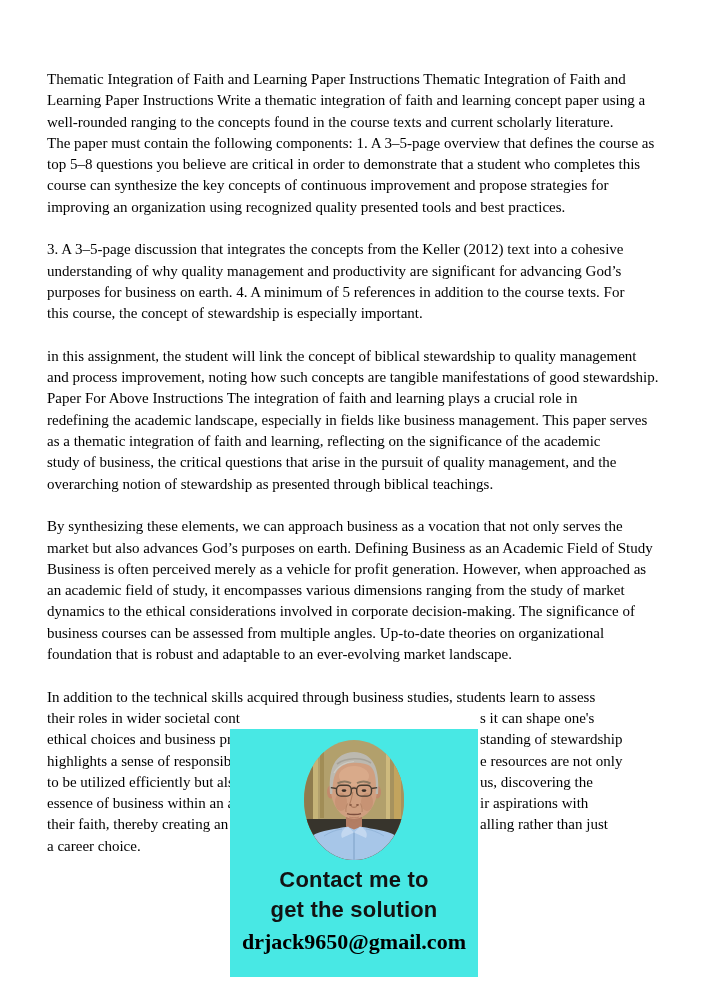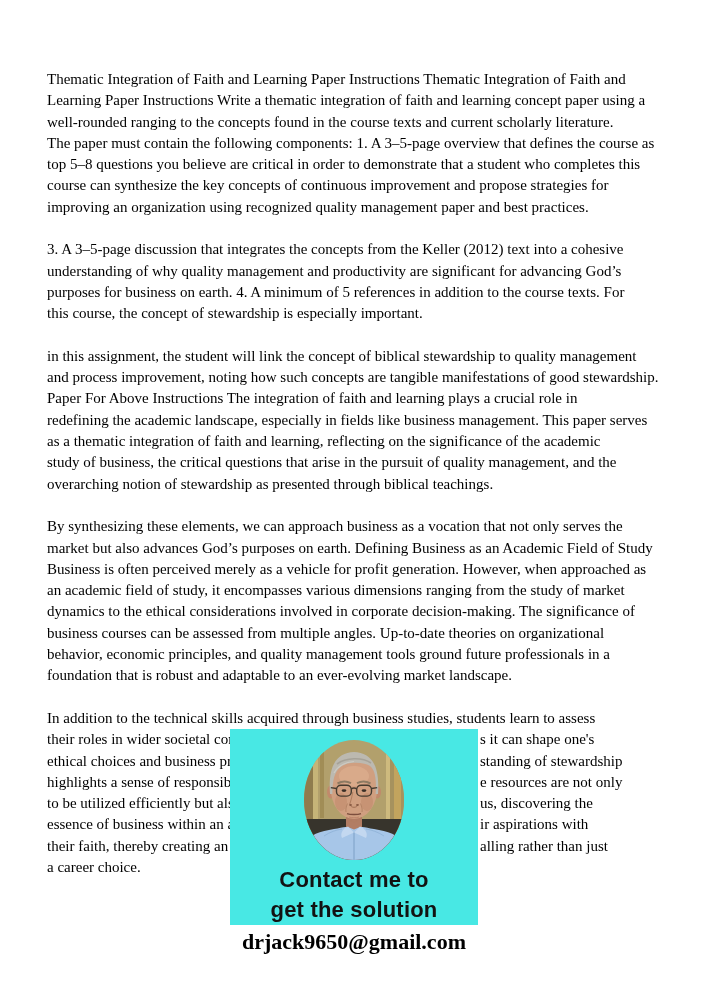--- a/index.html
+++ b/index.html
@@ -8,21 +8,21 @@
   }
   .text-col{
     position:absolute;left:47px;top:37px;width:616px;
     font-family:"Liberation Serif",serif;font-size:15px;color:#000;margin-top:32px;
   }
   .para{margin:0 0 21.3px 0;}
   .para:last-child{margin-bottom:0;}
   .line{height:21.3px;line-height:21.3px;white-space:nowrap;position:relative;}
   .line .rfrag{position:absolute;left:433px;top:0;}
   .promo{
-    position:absolute;left:230px;top:729px;width:248px;height:196px;
+    position:absolute;left:230px;top:729px;width:248px;height:248px;
     text-align:center;
   }
   .portrait{
     width:100px;height:120px;margin:11px auto 0;border-radius:50%;overflow:hidden;
   }
   .portrait svg{display:block;}
   .promo-line{
     font-family:"Liberation Sans",sans-serif;font-weight:700;
     font-size:22px;line-height:30px;color:#121212;letter-spacing:0.2px;
   }
@@ -38,21 +38,21 @@
 <div class="page" style="background: rgb(255, 255, 255);">
 
   <div class="text-col">
     <div class="para">
         <div class="line">Thematic Integration of Faith and Learning Paper Instructions Thematic Integration of Faith and</div>
         <div class="line">Learning Paper Instructions Write a thematic integration of faith and learning concept paper using a</div>
         <div class="line">well-rounded ranging to the concepts found in the course texts and current scholarly literature.</div>
         <div class="line">The paper must contain the following components: 1. A 3–5-page overview that defines the course as</div>
         <div class="line">top 5–8 questions you believe are critical in order to demonstrate that a student who completes this</div>
         <div class="line">course can synthesize the key concepts of continuous improvement and propose strategies for</div>
-        <div class="line">improving an organization using recognized quality management paper and best practices.</div>
+        <div class="line">improving an organization using recognized quality presented tools and best practices.</div>
       </div>
     <div class="para">
         <div class="line">3. A 3–5-page discussion that integrates the concepts from the Keller (2012) text into a cohesive</div>
         <div class="line">understanding of why quality management and productivity are significant for advancing God’s</div>
         <div class="line">purposes for business on earth. 4. A minimum of 5 references in addition to the course texts. For</div>
         <div class="line">this course, the concept of stewardship is especially important.</div>
       </div>
     <div class="para">
         <div class="line">in this assignment, the student will link the concept of biblical stewardship to quality management</div>
         <div class="line">and process improvement, noting how such concepts are tangible manifestations of good stewardship.</div>
@@ -62,21 +62,20 @@
         <div class="line">study of business, the critical questions that arise in the pursuit of quality management, and the</div>
         <div class="line">overarching notion of stewardship as presented through biblical teachings.</div>
       </div>
     <div class="para">
         <div class="line">By synthesizing these elements, we can approach business as a vocation that not only serves the</div>
         <div class="line">market but also advances God’s purposes on earth. Defining Business as an Academic Field of Study</div>
         <div class="line">Business is often perceived merely as a vehicle for profit generation. However, when approached as</div>
         <div class="line">an academic field of study, it encompasses various dimensions ranging from the study of market</div>
         <div class="line">dynamics to the ethical considerations involved in corporate decision-making. The significance of</div>
         <div class="line">business courses can be assessed from multiple angles. Up-to-date theories on organizational</div>
-        <div class="line">behavior, economic principles, and quality management tools ground future professionals in a</div>
         <div class="line">foundation that is robust and adaptable to an ever-evolving market landscape.</div>
       </div>
     <div class="para">
         <div class="line">In addition to the technical skills acquired through business studies, students learn to assess</div>
         <div class="line"><span class="lfrag">their roles in wider societal cont</span><span class="rfrag">s it can shape one's</span></div>
         <div class="line"><span class="lfrag">ethical choices and business pra</span><span class="rfrag">standing of stewardship</span></div>
         <div class="line"><span class="lfrag">highlights a sense of responsibil</span><span class="rfrag">e resources are not only</span></div>
         <div class="line"><span class="lfrag">to be utilized efficiently but also</span><span class="rfrag">us, discovering the</span></div>
         <div class="line"><span class="lfrag">essence of business within an ac</span><span class="rfrag">ir aspirations with</span></div>
         <div class="line"><span class="lfrag">their faith, thereby creating an e</span><span class="rfrag">alling rather than just</span></div>

